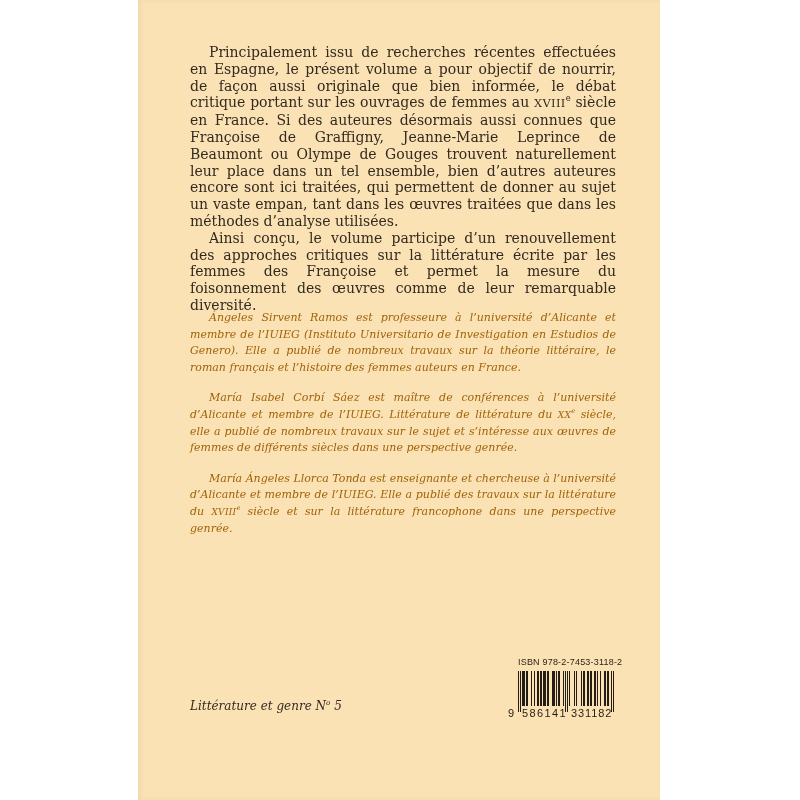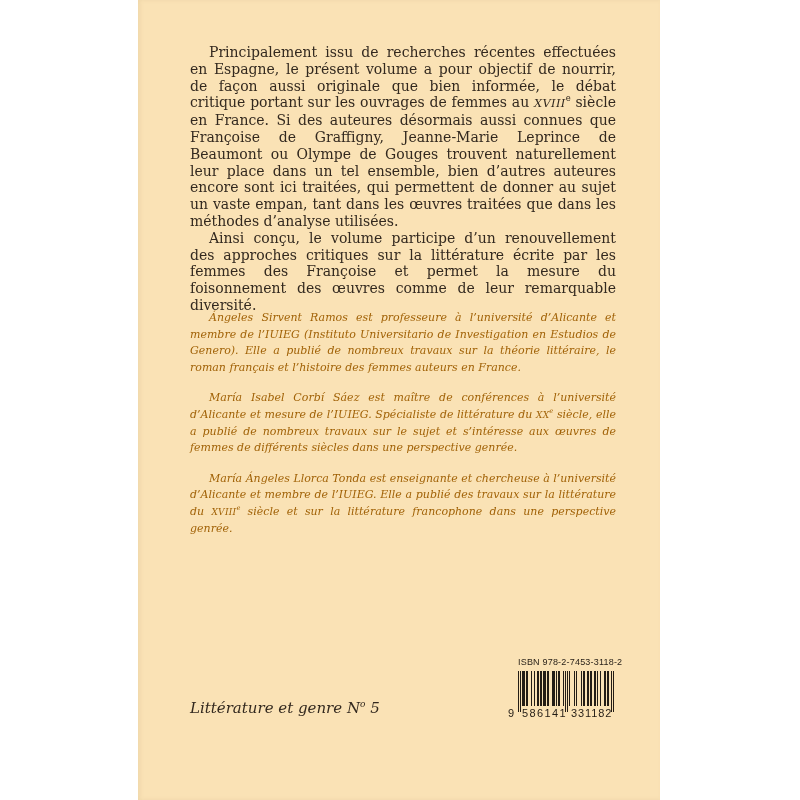--- a/index.html
+++ b/index.html
@@ -42,28 +42,28 @@
   }
   .bio-p {
     margin: 0 0 14px 0;
     font-style: italic;
     font-size: 11px;
     line-height: 16.6px;
     text-align: justify;
     text-indent: 19px;
     color: #a16207;
   }
-  .smallcaps { text-transform: uppercase; font-size: 0.82em; letter-spacing: 0.03em; font-style: italic; }
+  .smallcaps { text-transform: uppercase; font-size: 0.82em; letter-spacing: 0.03em; }
   .sup { vertical-align: super; font-size: 0.6em; line-height: 0; }
   .series {
     position: absolute;
     left: 52px;
     top: 699px;
     font-style: italic;
-    font-size: 15px;
+    font-size: 12px;
     color: #33291f;
     white-space: nowrap;
     text-align: right;
   }
   .barcode {
     position: absolute;
     left: 370px;
     top: 657px;
     width: 112px;
   }
@@ -107,21 +107,21 @@
 <div class="canvas">
   <div class="cover">
 
     <div class="blurb">
       <p class="body-p"><span>Principalement issu de recherches récentes effectuées en Espagne, le présent volume a pour objectif de nourrir, de façon aussi originale que bien informée, le débat critique portant sur les ouvrages de femmes au </span><span class="smallcaps">xviii</span><span class="sup">e</span><span> siècle en France. Si des auteures désormais aussi connues que Françoise de Graffigny, Jeanne-Marie Leprince de Beaumont ou Olympe de Gouges trouvent naturellement leur place dans un tel ensemble, bien d’autres auteures encore sont ici traitées, qui permettent de donner au sujet un vaste empan, tant dans les œuvres traitées que dans les méthodes d’analyse utilisées.</span></p>
       <p class="body-p"><span>Ainsi conçu, le volume participe d’un renouvellement des approches critiques sur la littérature écrite par les femmes des Françoise et permet la mesure du foisonnement des œuvres comme de leur remarquable diversité.</span></p>
     </div>
 
     <div class="bios">
       <p class="bio-p"><span>Ángeles Sirvent Ramos est professeure à l’université d’Alicante et membre de l’IUIEG (Instituto Universitario de Investigation en Estudios de Genero). Elle a publié de nombreux travaux sur la théorie littéraire, le roman français et l’histoire des femmes auteurs en France.</span></p>
-      <p class="bio-p"><span>María Isabel Corbí Sáez est maître de conférences à l’université d’Alicante et mesure de l’IUIEG. Spécialiste de littérature du </span><span class="smallcaps">xx</span><span class="sup">e</span><span> siècle, elle a publié de nombreux travaux sur le sujet et s’intéresse aux œuvres de femmes de différents siècles dans une perspective genrée.</span></p>
+      <p class="bio-p"><span>María Isabel Corbí Sáez est maître de conférences à l’université d’Alicante et membre de l’IUIEG. Littérature de littérature du </span><span class="smallcaps">xx</span><span class="sup">e</span><span> siècle, elle a publié de nombreux travaux sur le sujet et s’intéresse aux œuvres de femmes de différents siècles dans une perspective genrée.</span></p>
       <p class="bio-p"><span>María Ángeles Llorca Tonda est enseignante et chercheuse à l’université d’Alicante et membre de l’IUIEG. Elle a publié des travaux sur la littérature du </span><span class="smallcaps">xviii</span><span class="sup">e</span><span> siècle et sur la littérature francophone dans une perspective genrée.</span></p>
     </div>
 
     <div class="series"><span>Littérature et genre N</span><span class="sup">o</span><span> 5</span></div>
 
     <div class="barcode">
       <div class="isbn">ISBN  978-2-7453-3118-2</div>
       <div class="bars">
           <div class="m bar guard"></div>
           <div class="m guard"></div>

